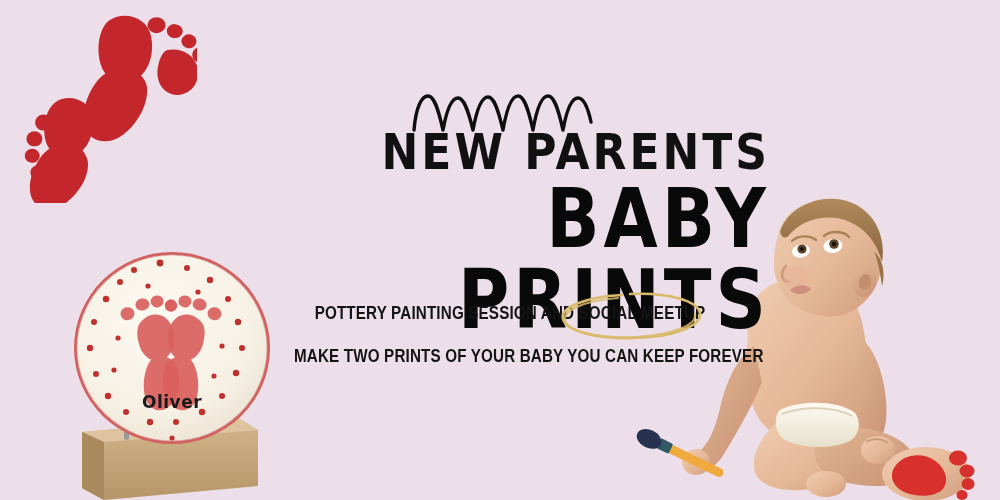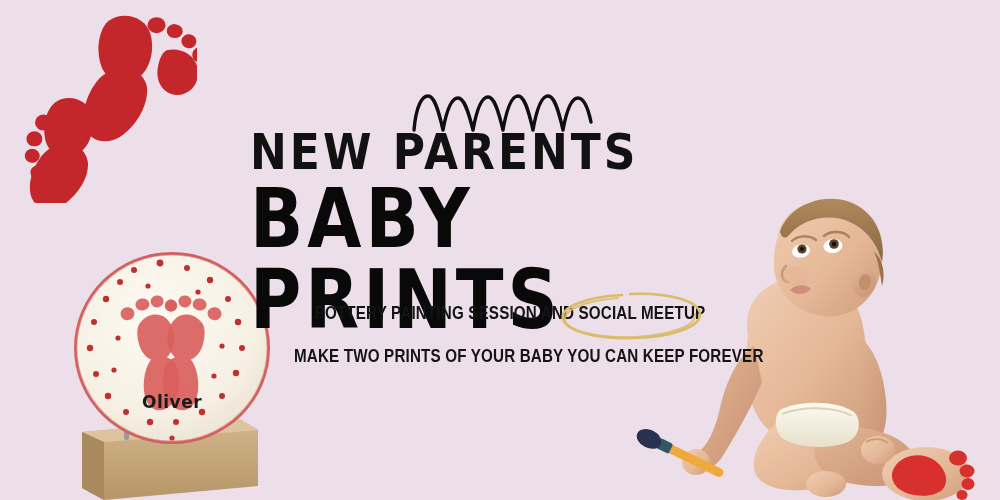--- a/index.html
+++ b/index.html
@@ -42,21 +42,21 @@
     width: 380px;
     height: 304px;
   }
 
   
   #headline-block {
     position: absolute;
     left: 250px;
     top: 86px;
     width: 520px;
-    text-align: left;
+    text-align: right;
   }
   #squiggle-wrap {
     height: 46px;
     display: block;
     margin: 0 auto;
     width: 200px;
   }
   #eyebrow-title {
     display: block;
     font-family: "DejaVu Sans", sans-serif;

